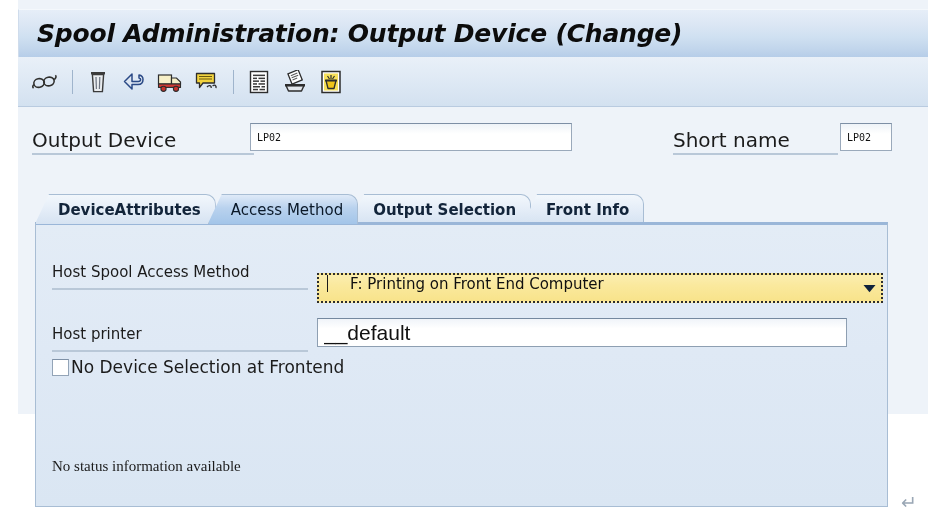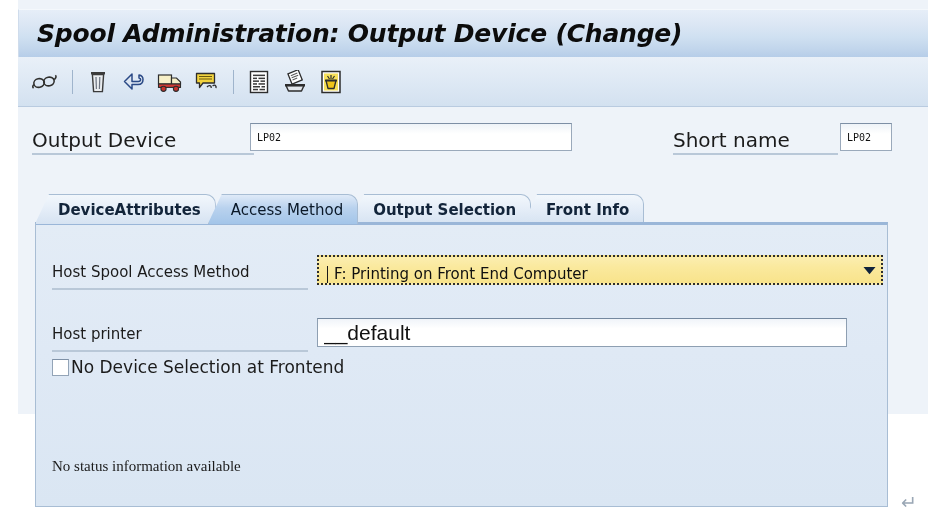--- a/index.html
+++ b/index.html
@@ -213,29 +213,30 @@
     background: #b9c8d8;
   }
 
   
   .lbl-hsam { left: 16px; top: 38px; }
   .ul-hsam  { left: 16px; top: 63px; width: 256px; }
 
   .combo {
     position: absolute;
     left: 281px;
-    top: 30px;
+    top: 48px;
     width: 566px;
     height: 30px;
     box-sizing: border-box;
     background: linear-gradient(to bottom, #fbeeb0 0%, #fae99d 40%, #f8e38b 100%);
     border: 2px dotted #2d2d2d;
     display: flex;
-    align-items: flex-end;
+    align-items: flex-start;
     padding: 0 4px 0 8px;
+    gap: 16px;
   }
   .combo-caret {
     width: 1px;
     height: 17px;
     background: #1a1a1a;
     margin-right: 6px;
     flex: none;
   }
   .combo-text {
     flex: 1 1 auto;

